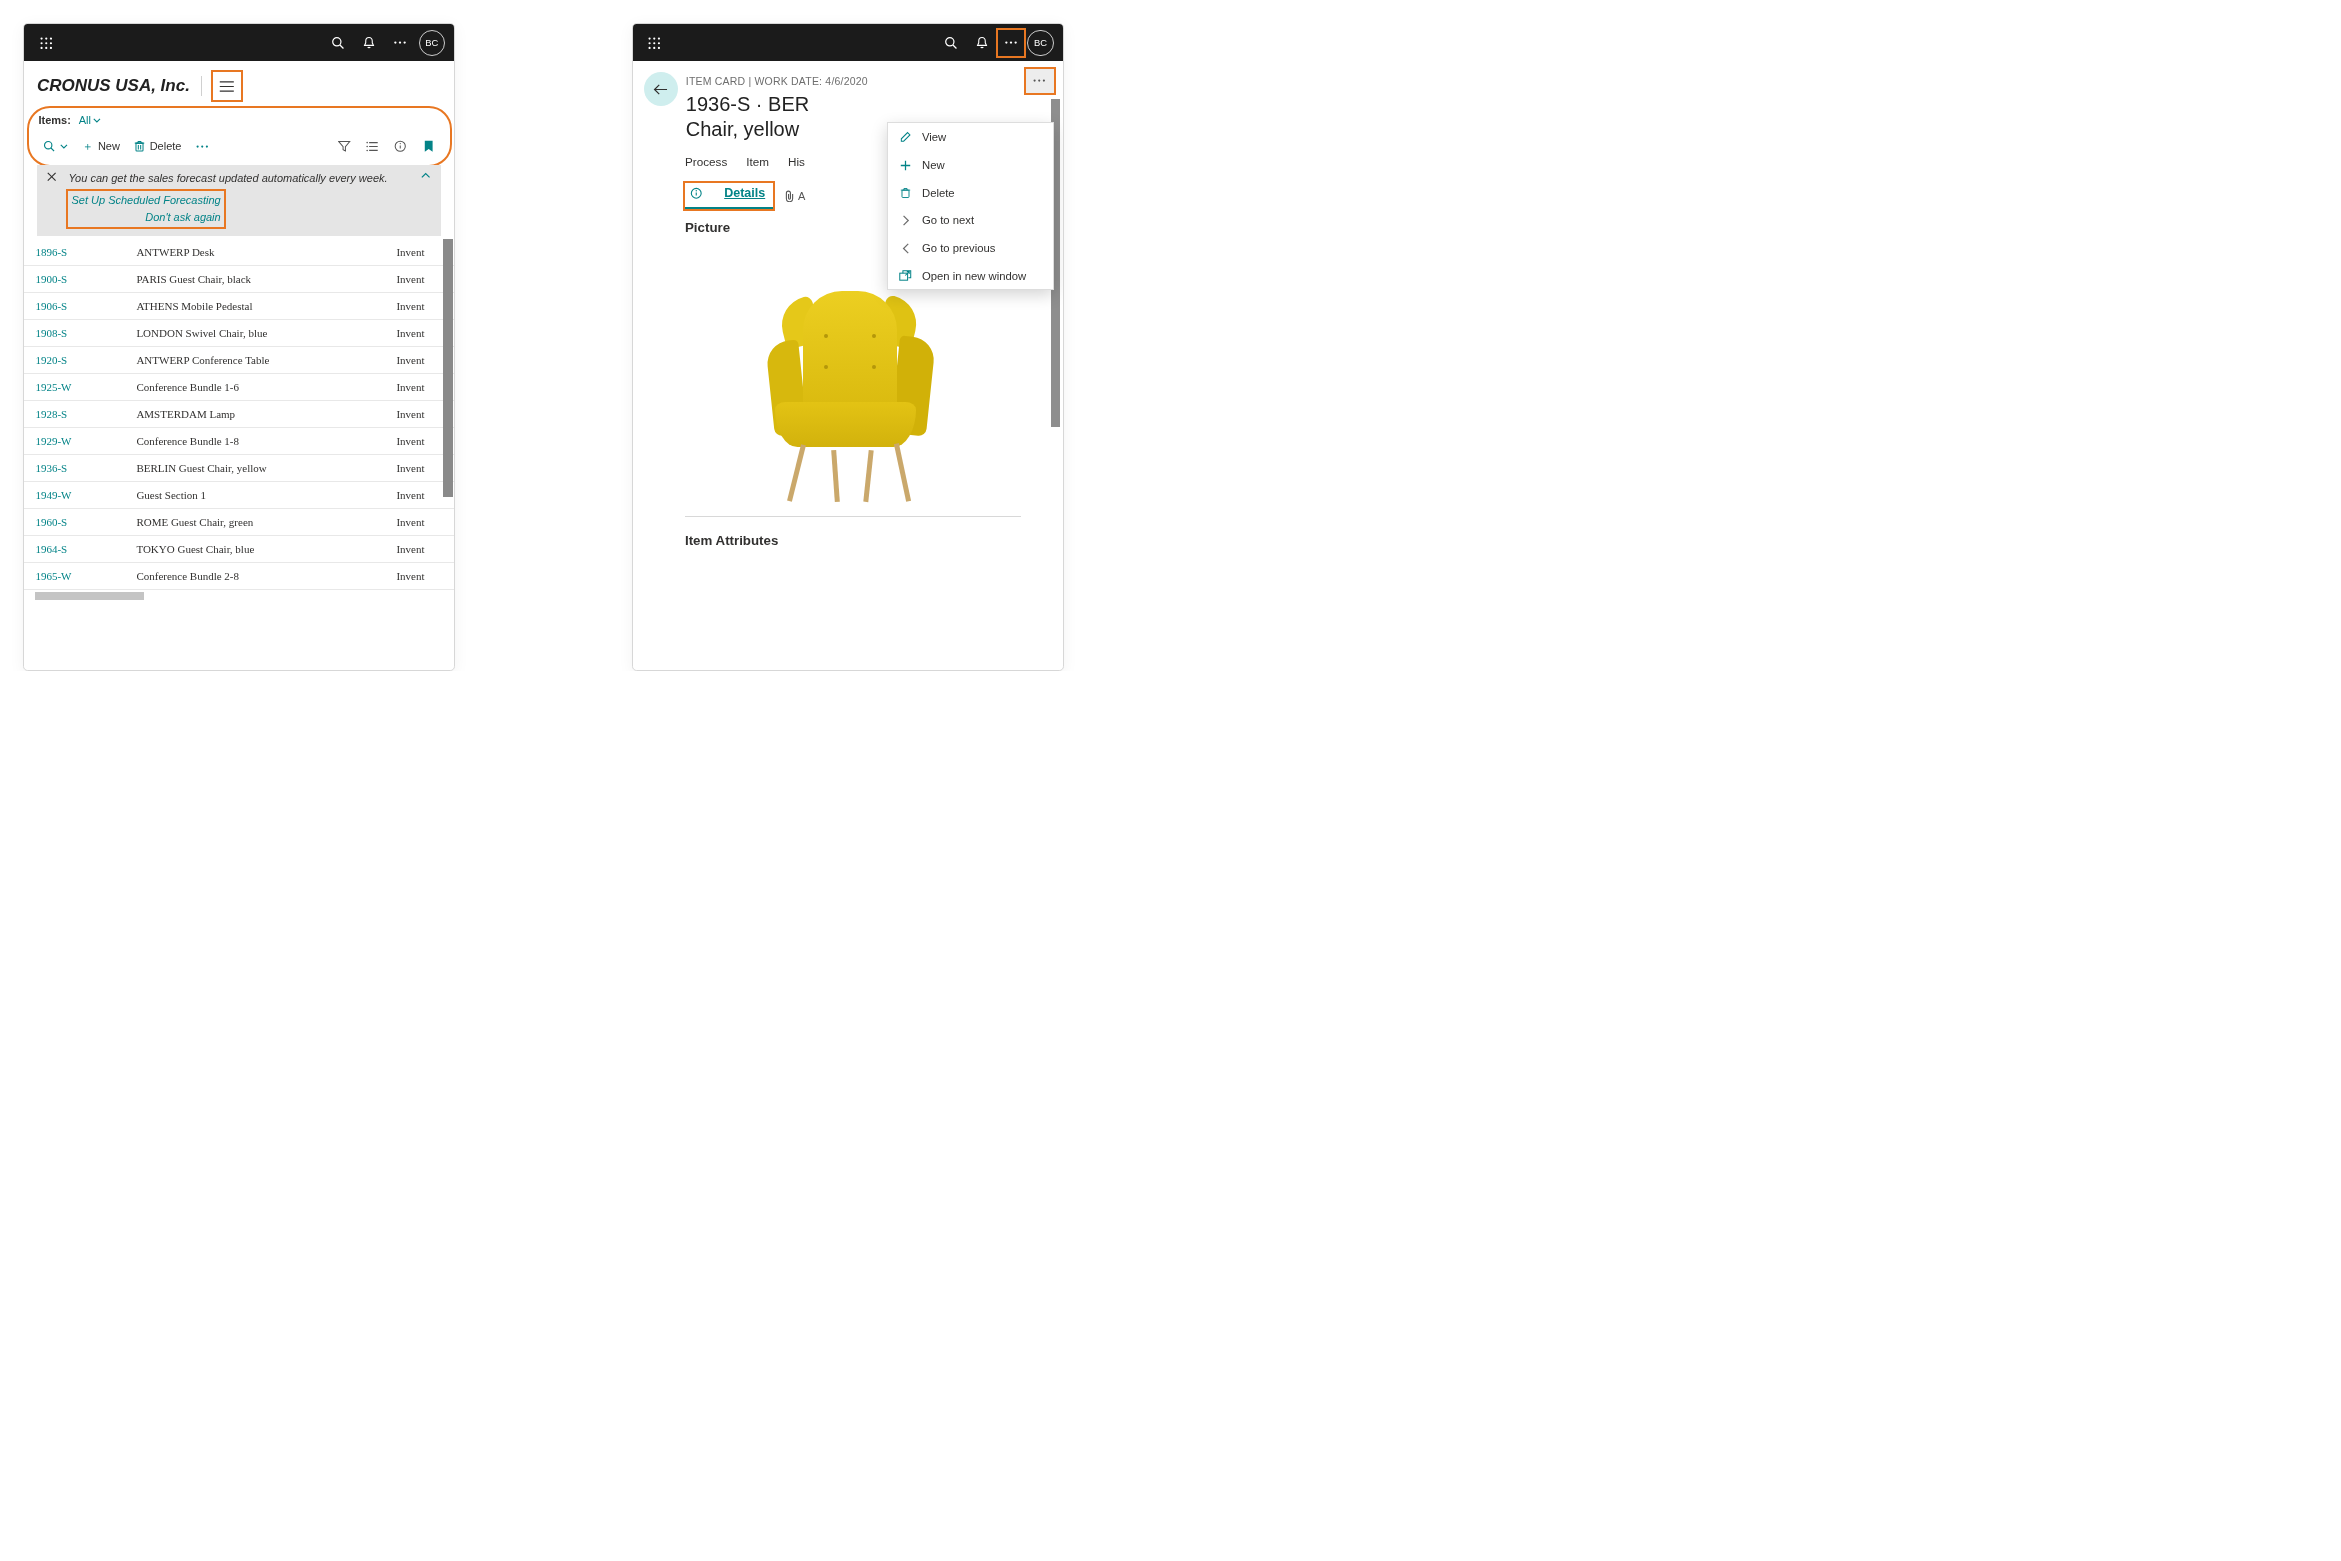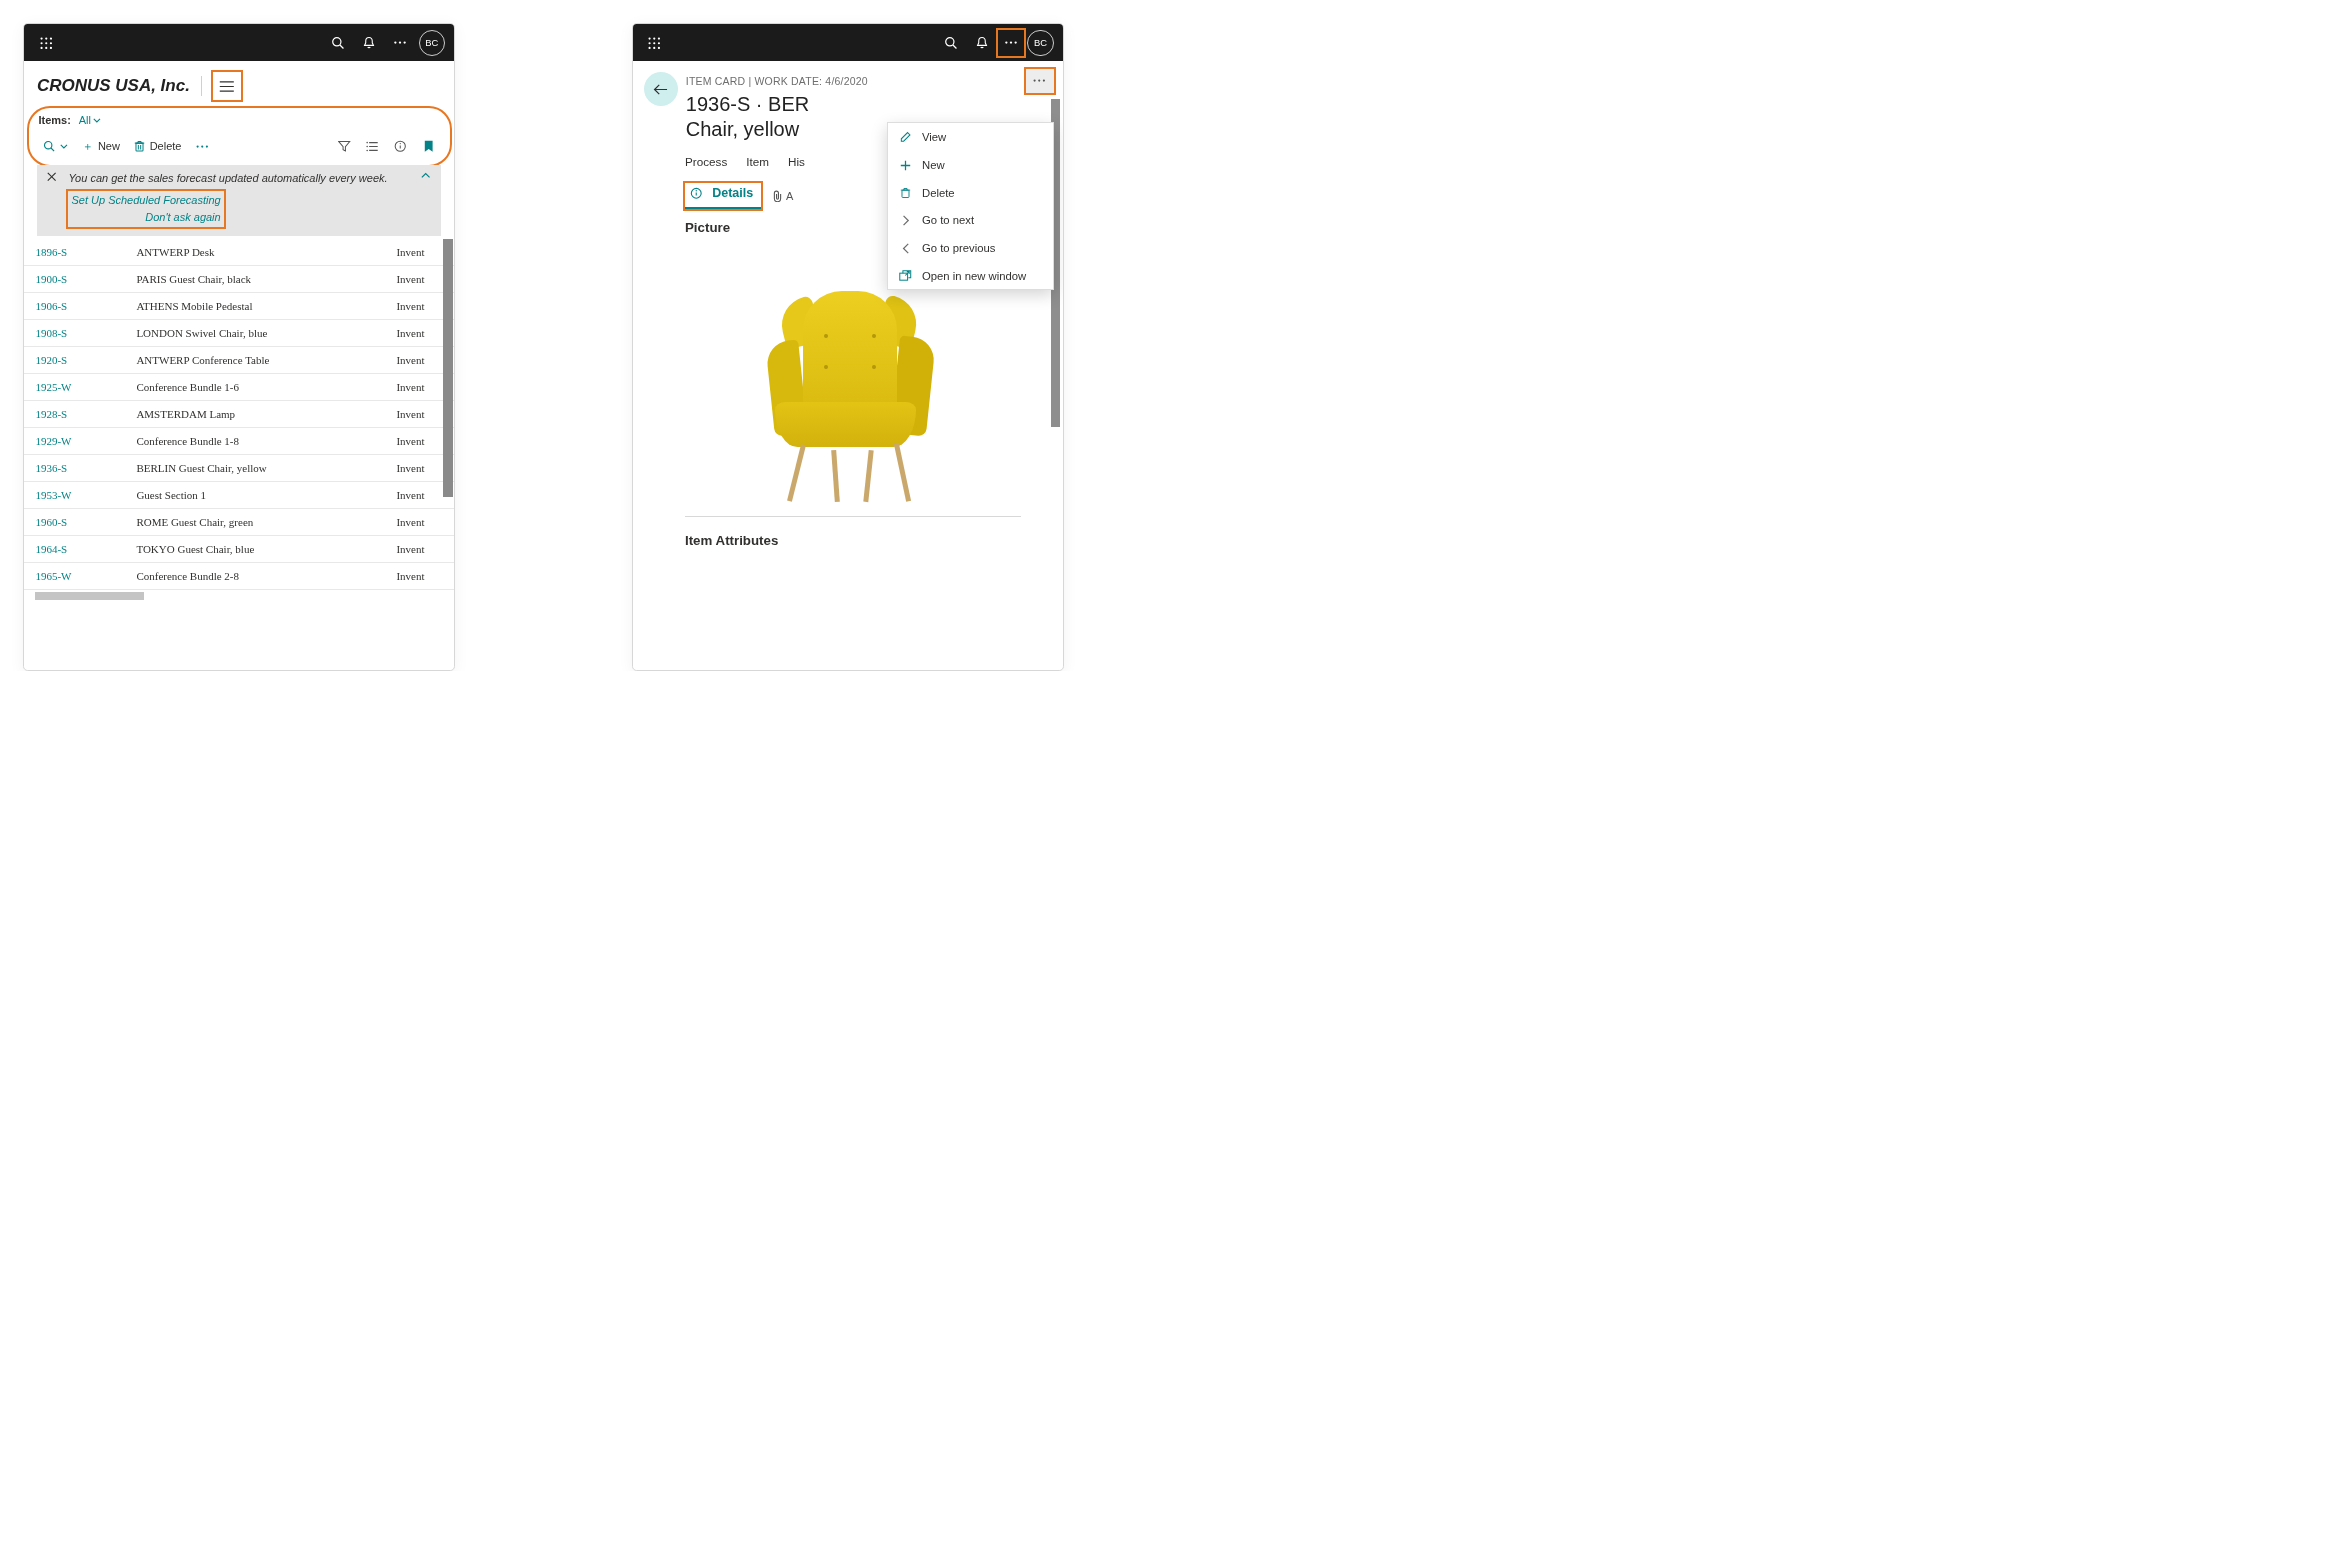--- a/index.html
+++ b/index.html
@@ -120,24 +120,25 @@
     display:flex;align-items:center;justify-content:center;
     color:#555;
     position:absolute; right:9.4px; top:7.8px;
   }
 
   .tabs { display:flex; gap:19px; padding: 12.5px 14px 0 52px; font-size:11.7px; color:#323130;}
   .tab { padding-bottom:6.2px; }
 
   .subtabs { display:flex; gap:11px; padding: 9.4px 14px 0 52px; align-items:center;}
   .details-pill {
-    display:flex; align-items:center; gap:10px;
+    display:flex; align-items:center; gap:22px;
     padding: 3.1px 7.8px 6.2px 4.7px;
     color:#038387; font-weight:600; font-size:12.5px;
     border-bottom: 2.3px solid #038387;
+    text-decoration: underline;
   }
   .attach-pill { color:#555; display:flex; align-items:center; gap:3.1px;}
 
   .section-h { font-weight:600; font-size:13.3px; padding: 11px 0 4.7px 52px;}
 
   .pic-box {
     margin: 4.7px 42px 4.7px 52px;
     height: 273px;
     border-bottom:0.8px solid #d8d8d8;
     position:relative;
@@ -387,21 +388,21 @@
             <span class="col-no">1929-W</span>
             <span class="col-desc">Conference Bundle 1-8</span>
             <span class="col-inv">Invent</span>
           </div>
           <div class="row">
             <span class="col-no">1936-S</span>
             <span class="col-desc">BERLIN Guest Chair, yellow</span>
             <span class="col-inv">Invent</span>
           </div>
           <div class="row">
-            <span class="col-no">1953-W</span>
+            <span class="col-no">1949-W</span>
             <span class="col-desc">Guest Section 1</span>
             <span class="col-inv">Invent</span>
           </div>
           <div class="row">
             <span class="col-no">1960-S</span>
             <span class="col-desc">ROME Guest Chair, green</span>
             <span class="col-inv">Invent</span>
           </div>
           <div class="row">
             <span class="col-no">1964-S</span>

